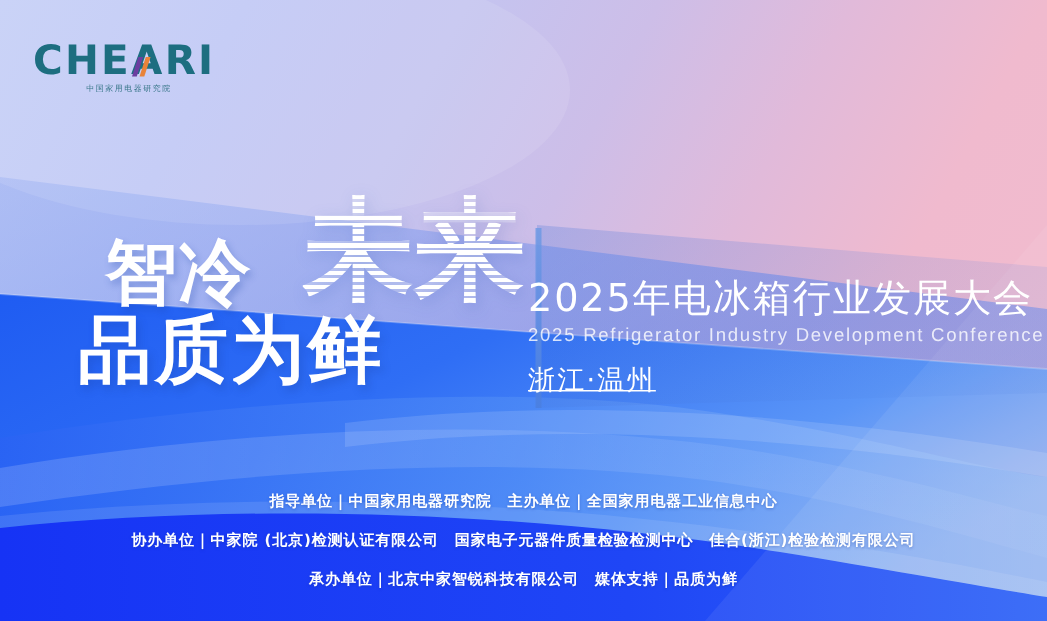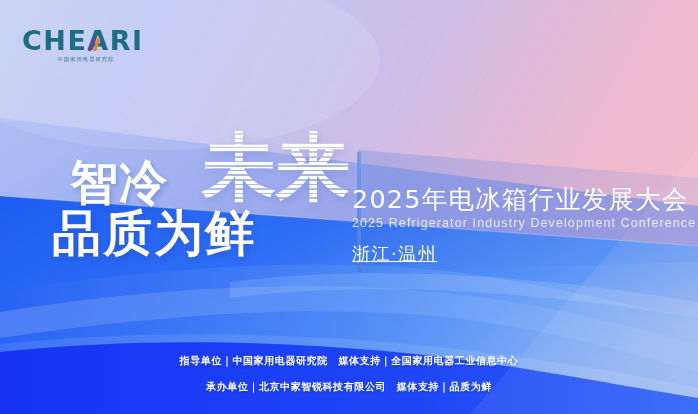--- a/index.html
+++ b/index.html
@@ -204,17 +204,18 @@
 
   <div class="divider"></div>
 
   <div class="title-right">
     <div class="tr-cn">2025年电冰箱行业发展大会</div>
     <div class="tr-en">2025 Refrigerator Industry Development Conference</div>
     <div class="tr-city">浙江·温州</div>
   </div>
 
   <div class="credits">
-    <div class="credit-line">指导单位｜中国家用电器研究院　媒体支持｜全国家用电器工业信息中心</div>
+    <div class="credit-line">指导单位｜中国家用电器研究院　主办单位｜全国家用电器工业信息中心</div>
+    <div class="credit-line">协办单位｜中家院 (北京)检测认证有限公司　国家电子元器件质量检验检测中心　佳合(浙江)检验检测有限公司</div>
     <div class="credit-line">承办单位｜北京中家智锐科技有限公司　媒体支持｜品质为鲜</div>
   </div>
 
 </div>
 
 </body></html>

